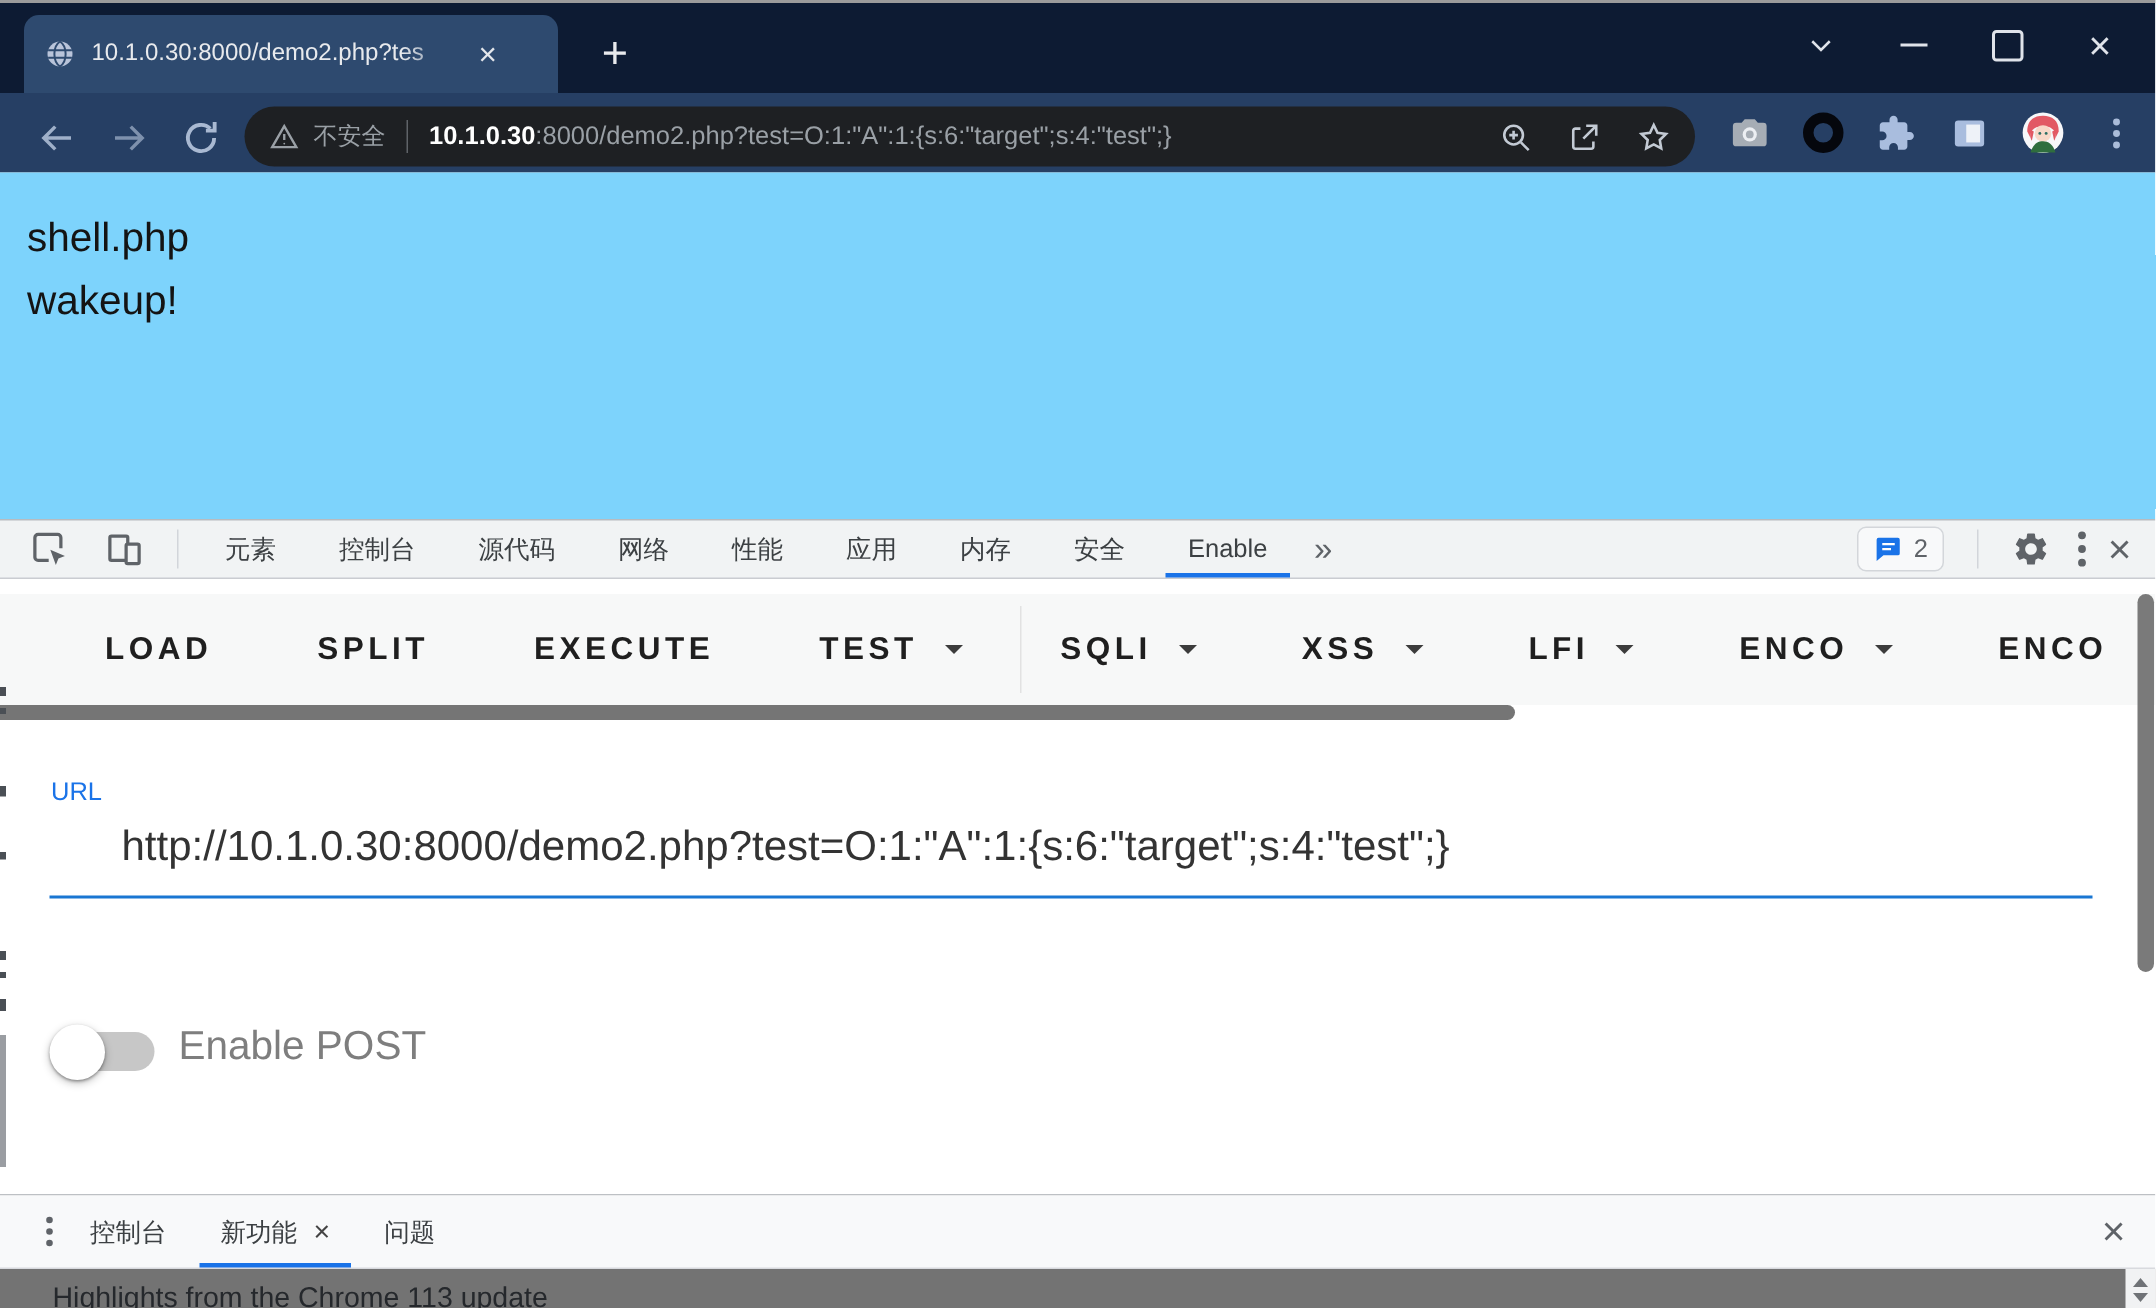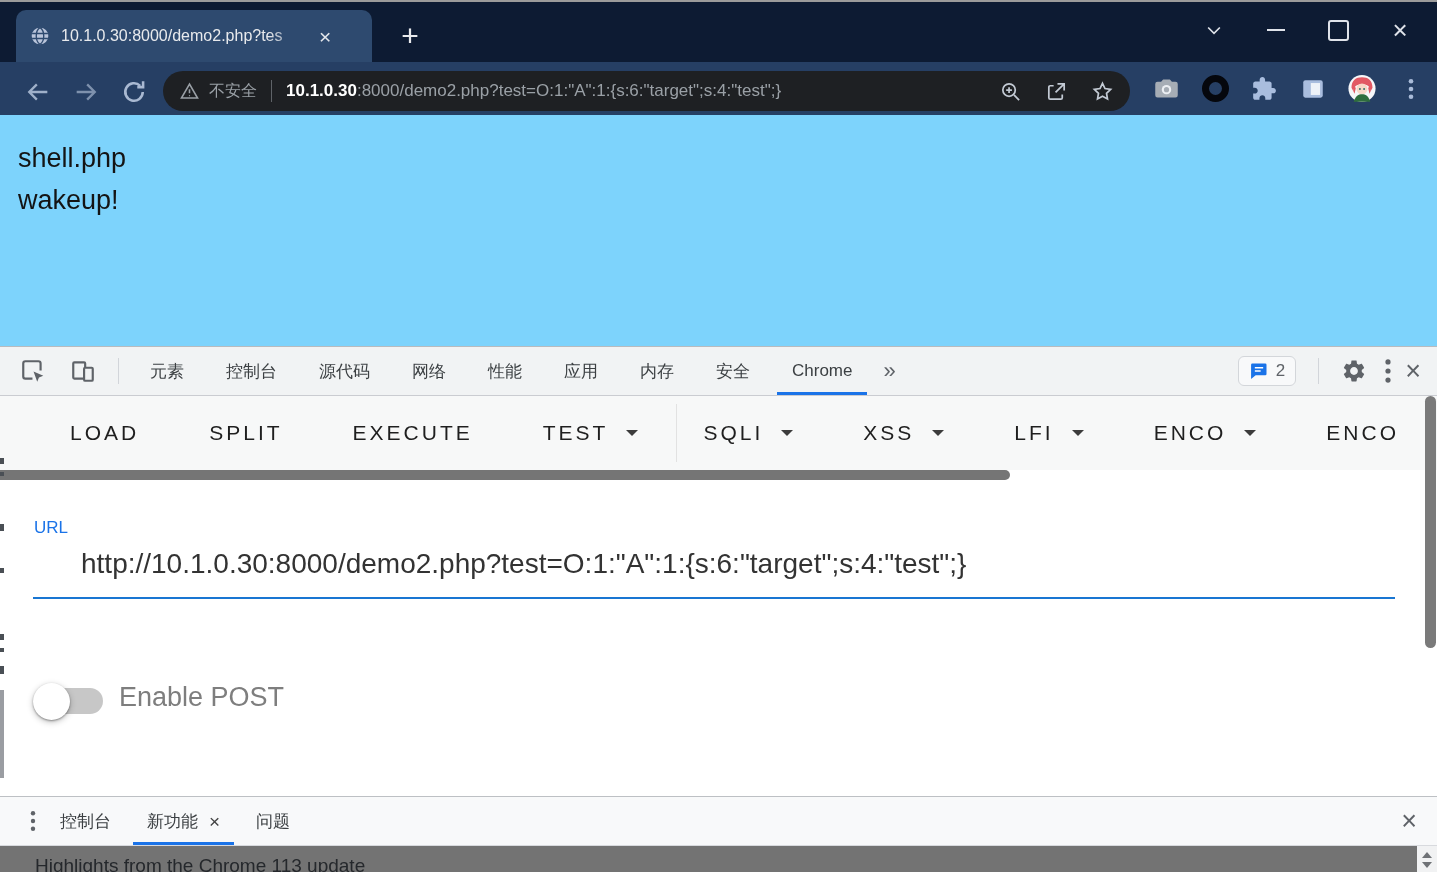--- a/index.html
+++ b/index.html
@@ -39,41 +39,41 @@
   .ext-row{position:absolute;right:12px;top:62px;height:53px;display:flex;align-items:center;}
   .ext-ico{width:28px;height:28px;margin-left:21px;display:flex;align-items:center;justify-content:center;}
   .ring{width:27px;height:27px;border:7px solid #05070d;border-radius:50%;box-sizing:border-box;}
 
   
   .page{position:absolute;left:0;top:115px;width:100%;height:231px;background:#7dd3fc;}
   .page p{margin:0;padding-left:18px;font-size:27px;line-height:42px;color:#141414;}
   .page p:first-child{padding-top:22px;}
 
   
-  .dt-bar{position:absolute;left:0;top:346px;width:100%;height:50px;background:#f1f3f4;
+  .dt-bar{position:absolute;left:0;top:346px;width:100%;height:40px;background:#f1f3f4;
        border-top:1px solid #b8bbbf;border-bottom:1px solid #caccd1;box-sizing:border-box;
        display:flex;align-items:center;color:#3c4043;}
   .dt-ico{width:26px;height:26px;}
   .dt-sep{width:1px;height:26px;background:#d2d5da;margin:0 10px;}
   .dt-tab{height:100%;display:flex;align-items:center;padding:0 21px;font-size:17px;position:relative;white-space:nowrap;}
   .dt-tab.active::after{content:"";position:absolute;left:6px;right:6px;bottom:0;height:3px;background:#1a73e8;}
   .dt-more{font-size:22px;color:#5f6368;padding:0 10px;}
   .dt-spacer{flex:1;}
   .dt-badge{display:flex;align-items:center;border:1px solid #d3d6da;border-radius:6px;
        padding:4px 10px;margin-right:12px;background:#f8f9fa;}
   .dt-badge svg{width:20px;height:20px;margin-right:7px;}
   .dt-badge span{font-size:17px;color:#5f6368;}
   .dt-x{font-size:27px;color:#5f6368;line-height:27px;padding:0 16px 0 8px;}
 
   
   .hb{position:absolute;left:0;top:396px;width:100%;height:400px;background:#fff;}
   .hb-toolbar{position:absolute;left:0;top:0;width:100%;height:74px;background:#f7f8f8;
        display:flex;align-items:center;overflow:hidden;}
   .hb-item{display:flex;align-items:center;margin-left:70px;font-size:21px;letter-spacing:3px;
-       color:#1f1f1f;font-weight:400;white-space:nowrap;flex:none;}
+       color:#1f1f1f;font-weight:700;white-space:nowrap;flex:none;}
   .hb-item.after-sep{margin-left:26px;}
   .caret{width:0;height:0;border-left:6px solid transparent;border-right:6px solid transparent;
        border-top:6px solid #3c3c3c;margin-left:18px;}
   .hb-sep{flex:none;width:1px;height:58px;background:#e2e2e2;margin-left:38px;}
   .hb-hthumb{position:absolute;left:0;top:74px;width:1010px;height:10px;background:#757575;
        border-radius:0 5px 5px 0;}
   .hb-url-label{position:absolute;left:34px;top:122px;font-size:17px;color:#1a73e8;}
   .hb-url-value{position:absolute;left:33px;top:152px;width:1362px;font-size:28px;color:#333;
        white-space:nowrap;overflow:hidden;margin-left:48px;}
   .hb-underline{position:absolute;left:33px;top:201px;width:1362px;height:2px;background:#1976d2;}
@@ -229,21 +229,21 @@
     </svg>
     <div class="dt-sep" style="margin-left:22px"></div>
     <div class="dt-tab">元素</div>
     <div class="dt-tab">控制台</div>
     <div class="dt-tab">源代码</div>
     <div class="dt-tab">网络</div>
     <div class="dt-tab">性能</div>
     <div class="dt-tab">应用</div>
     <div class="dt-tab">内存</div>
     <div class="dt-tab">安全</div>
-    <div class="dt-tab active">Chrome</div>
+    <div class="dt-tab active">Enable</div>
     <div class="dt-more">»</div>
     <div class="dt-spacer"></div>
     <div class="dt-badge">
       <svg viewBox="0 0 24 24">
         <path fill="#1a73e8" d="M4.5 3h15A1.5 1.5 0 0 1 21 4.5v11a1.5 1.5 0 0 1-1.5 1.5H8l-5.5 4.5V4.5A1.5 1.5 0 0 1 4 3z"></path>
         <path d="M7 8h10M7 12h7" stroke="#fff" stroke-width="1.8" fill="none"></path>
       </svg>
       <span>2</span>
     </div>
     <div class="dt-sep"></div>

